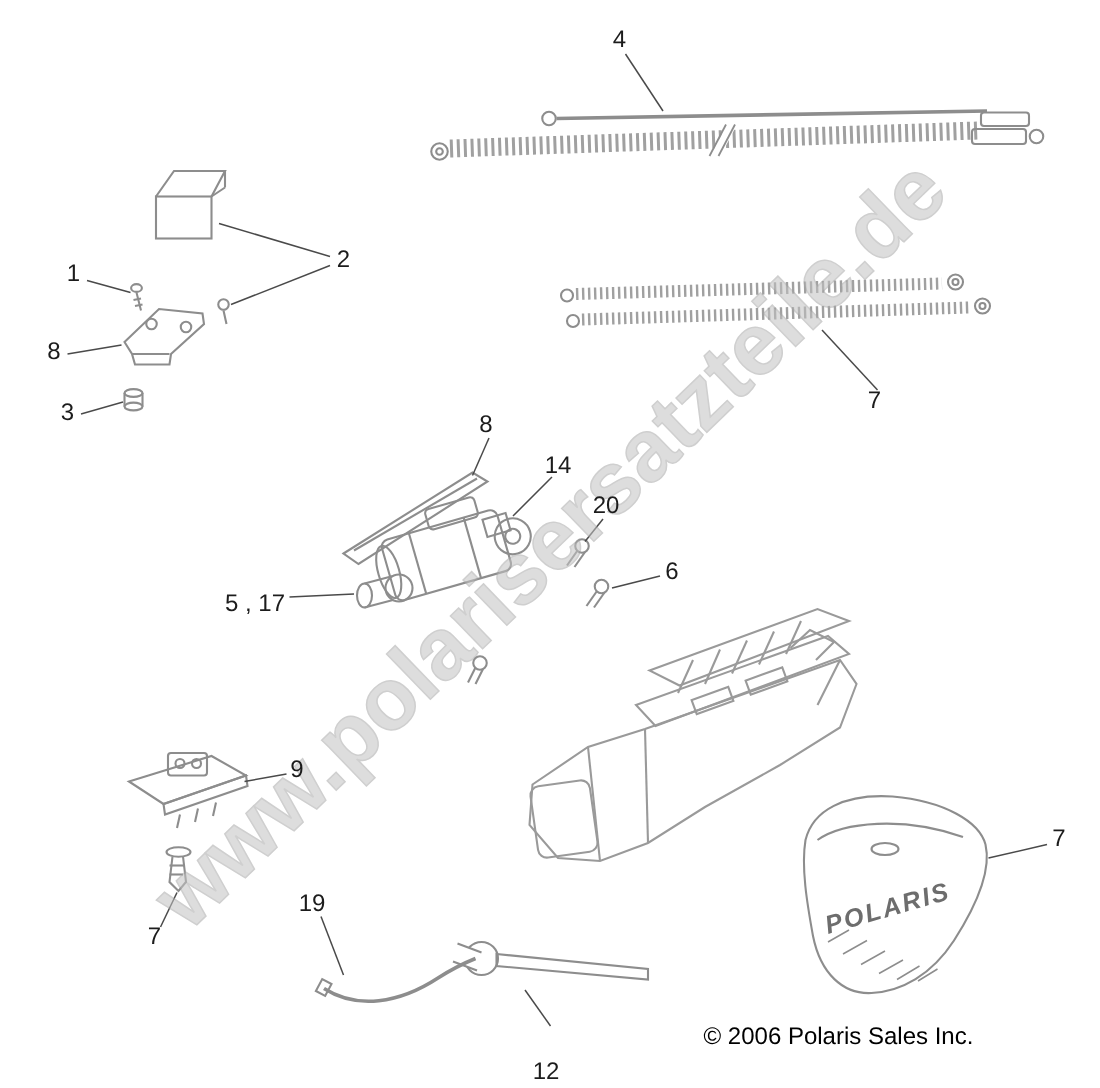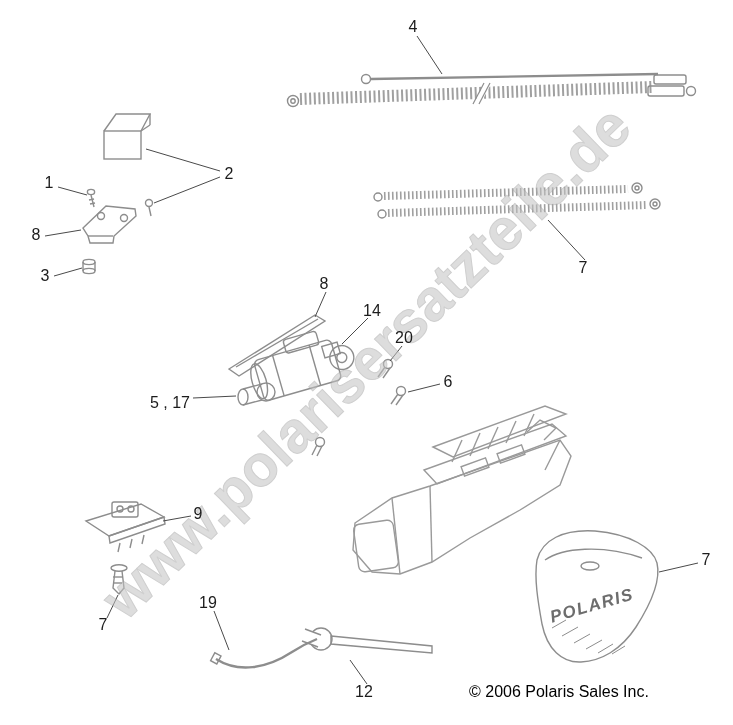--- a/index.html
+++ b/index.html
@@ -213,21 +213,21 @@
   <div class="callout" style="left:229px;top:174px">2</div>
   <div class="callout" style="left:45px;top:276px">3</div>
   <div class="callout" style="left:413px;top:27px">4</div>
   <div class="callout" style="left:170px;top:403px">5 , 17</div>
   <div class="callout" style="left:448px;top:382px">6</div>
   <div class="callout" style="left:706px;top:560px">7</div>
   <div class="callout" style="left:36px;top:235px">8</div>
   <div class="callout" style="left:198px;top:514px">9</div>
   <div class="callout" style="left:103px;top:625px">7</div>
   <div class="callout" style="left:324px;top:284px">8</div>
-  <div class="callout" style="left:364px;top:692px">12</div>
+  <div class="callout" style="left:364px;top:715px">12</div>
   <div class="callout" style="left:208px;top:603px">19</div>
   <div class="callout" style="left:372px;top:311px">14</div>
   <div class="callout" style="left:404px;top:338px">20</div>
   <div class="callout" style="left:583px;top:268px">7</div>
 
   <div class="copyright">© 2006 Polaris Sales Inc.</div>
 
 </div>
 
 </body></html>

